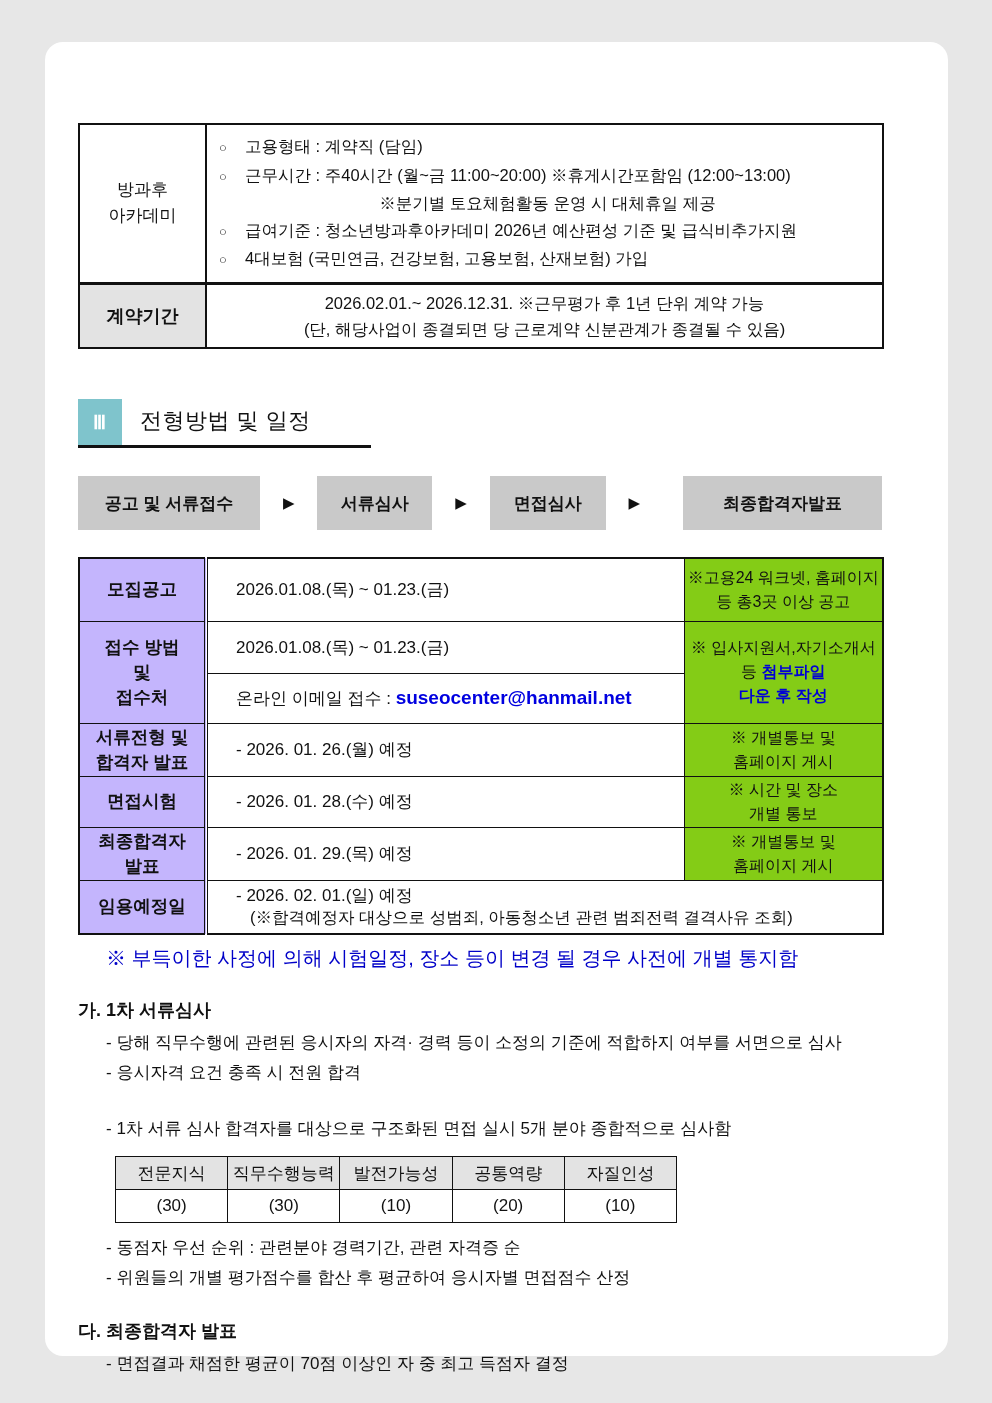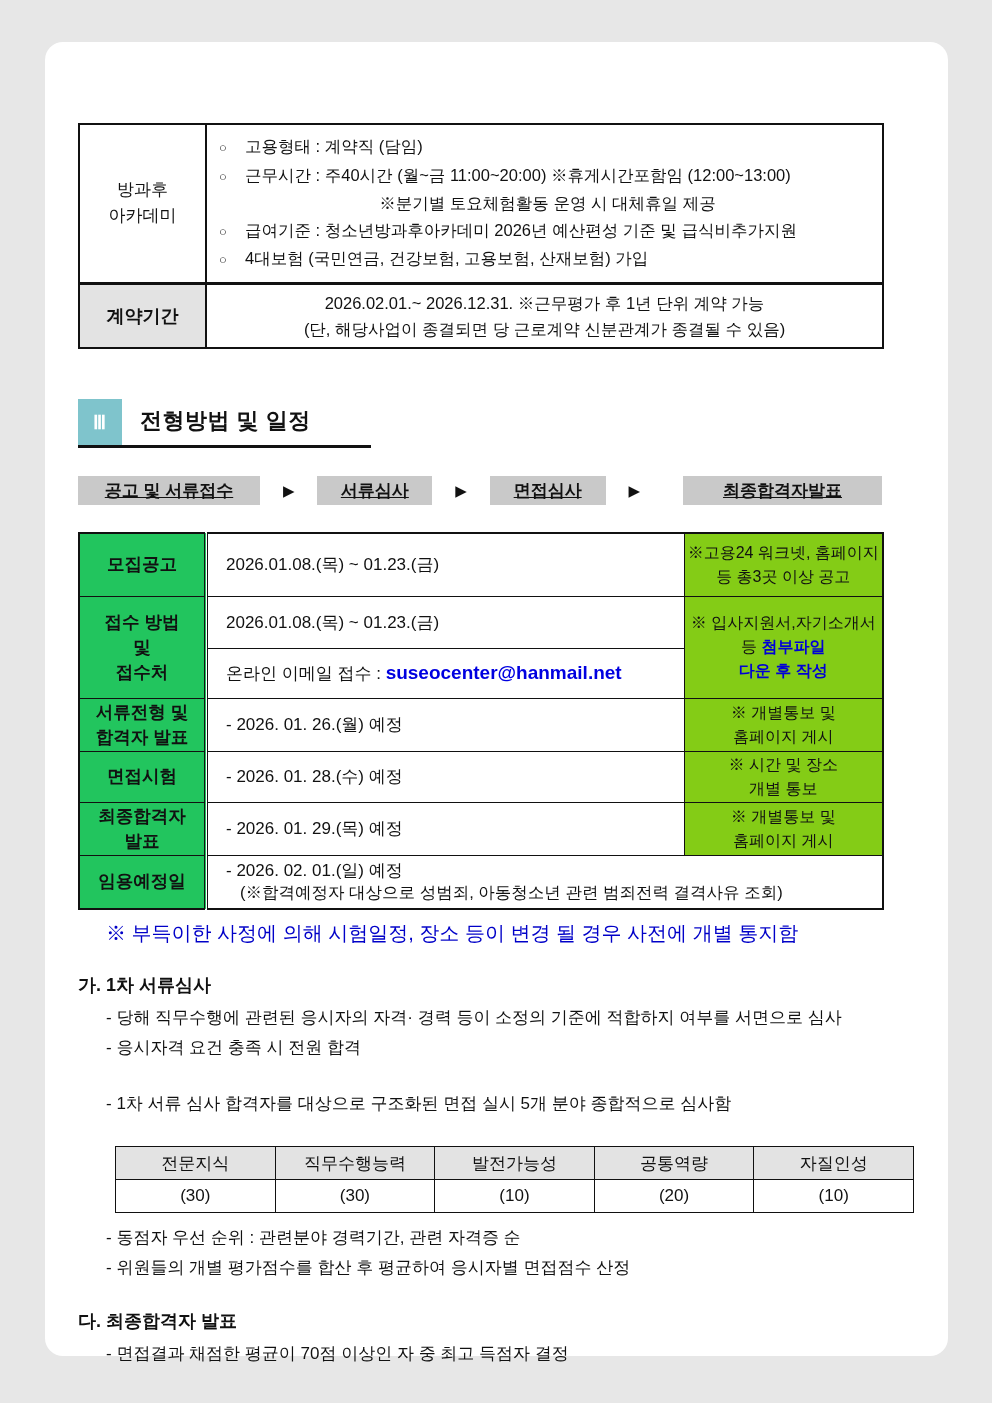--- a/index.html
+++ b/index.html
@@ -17,58 +17,58 @@
   .item{display:flex;font-size:16.5px;line-height:26.5px;}
   .item .marker{width:26px;flex:none;text-align:left;font-size:13px;padding-top:2px;}
   .item .txt{flex:1;}
   .item.centered{justify-content:center;text-align:center;}
   .toptbl td.center2{height:65px;text-align:center;font-size:16.5px;line-height:26px;}
 
   
   .sec-head{margin-top:50px;display:inline-block;border-bottom:3px solid #111;padding-right:60px;}
   .sec-head-inner{display:flex;align-items:center;gap:18px;}
   .numbox{width:44px;height:46px;background:#7fc4cc;color:#fff;display:flex;align-items:center;justify-content:center;font-size:19px;font-weight:700;letter-spacing:1px;}
-  .sec-title{font-size:22px;font-weight:700;letter-spacing:0.5px;padding-bottom:2px;}
+  .sec-title{font-size:22px;font-weight:400;letter-spacing:0.5px;padding-bottom:2px;}
 
   
   .flow{margin-top:28px;width:804px;display:flex;align-items:center;}
-  .flow .step{background:#c9c9c9;height:29px;display:flex;align-items:center;justify-content:center;font-weight:700;font-size:17px;text-decoration:underline;}
+  .flow .step{background:#c9c9c9;height:54px;display:flex;align-items:center;justify-content:center;font-weight:700;font-size:17px;}
   .flow .s1{width:182px;}
   .flow .s2{width:115px;}
   .flow .s3{width:116px;}
   .flow .s4{width:199px;margin-left:20px;}
   .flow .arr{flex:1;text-align:center;font-size:15px;color:#111;}
 
   
   .sched{width:804px;margin-top:27px;table-layout:fixed;}
   .sched th,.sched td{border:1.5px solid #111;box-sizing:border-box;vertical-align:middle;}
   .sched{border:2px solid #111;}
-  .sched th{background:#22c55e;font-size:17.5px;font-weight:700;text-align:center;line-height:25px;border-right:4px double #111;}
-  .sched td.mid{padding-left:18px;font-size:17px;background:#fff;}
+  .sched th{background:#c4b5fd;font-size:17.5px;font-weight:700;text-align:center;line-height:25px;border-right:4px double #111;}
+  .sched td.mid{padding-left:28px;font-size:17px;background:#fff;}
   .sched td.note{text-align:center;font-size:16px;line-height:24px;background:#84cc16;}
   .sched tr.r1 th,.sched tr.r1 td{height:63px;}
   .sched tr.r2 th,.sched tr.r2 td{height:52px;}
   .sched tr.r3 td{height:50px;}
   .sched tr.r4 th,.sched tr.r4 td{height:52px;}
   .sched tr.r5 th,.sched tr.r5 td{height:46px;}
   .sched tr.r6 th,.sched tr.r6 td{height:48px;}
   .sched tr.r7 th,.sched tr.r7 td{height:54px;}
   .sched .subline{padding-left:14px;font-size:16.5px;}
   .blue{color:#0000d6;}
   .bold{font-weight:700;}
   .email{color:#0000e0;font-weight:700;font-size:19px;text-decoration:none;cursor:pointer;}
 
   
   .notice{margin-top:10px;margin-left:28px;color:#0000c8;font-size:20px;}
   .sec-block{margin-top:26px;}
   .sec-block .hd{font-weight:700;font-size:18px;margin-bottom:6px;}
   .bullet{margin-left:28px;font-size:17px;line-height:30px;}
 
   
-  .crit{width:799px;margin:27px 0 10px 37px;table-layout:fixed;border-radius:20px;}
+  .crit{width:562px;margin:12px 0 10px 37px;table-layout:fixed;border-radius:20px;}
   .crit th,.crit td{border:1.5px solid #111;height:30px;text-align:center;font-size:17px;font-weight:400;}
   .crit th{background:#e3e3e3;}
 </style>
 </head>
 <body>
 
 <div class="page">
   <div class="card">
 
     

